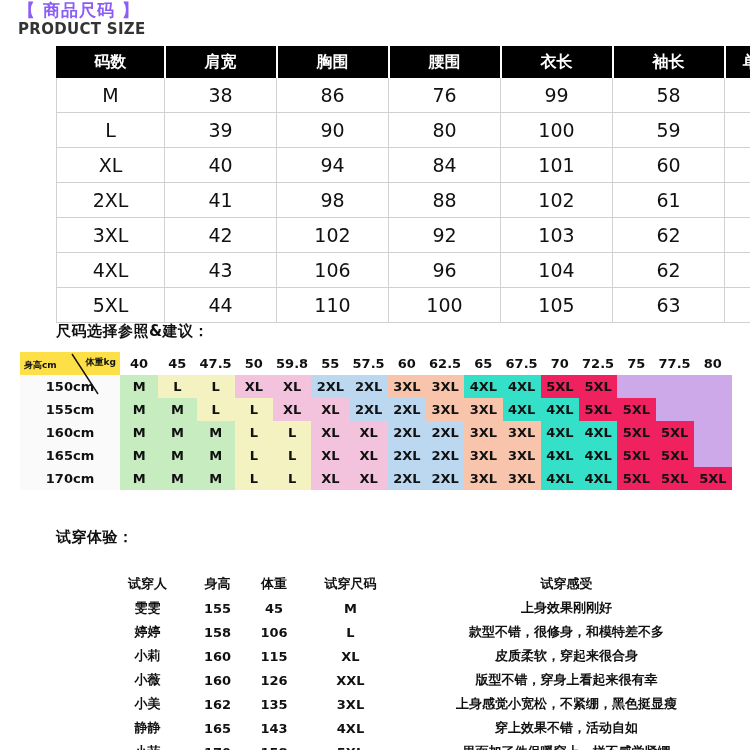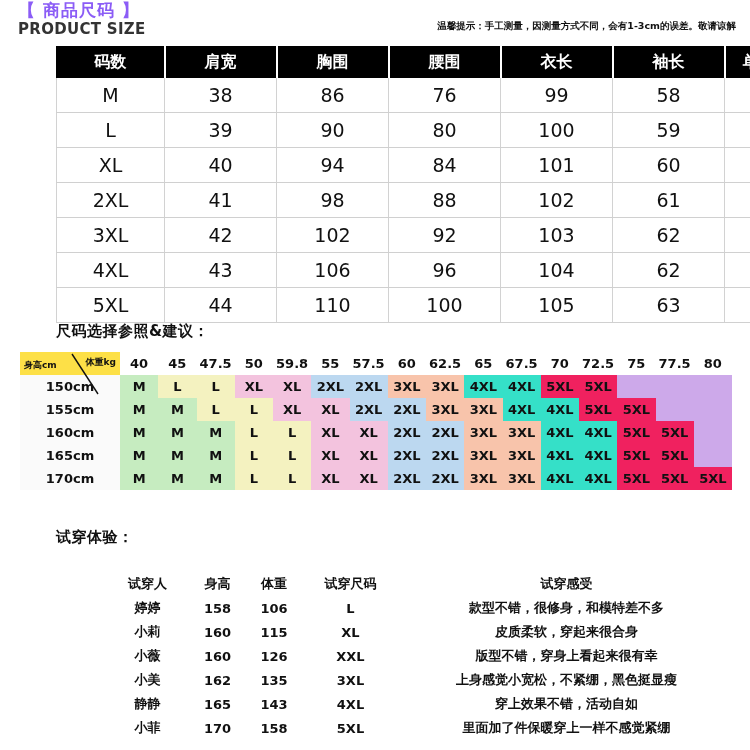--- a/index.html
+++ b/index.html
@@ -207,21 +207,20 @@
   .tc-feel    { width: 337px; }
 </style>
 </head>
 <body>
 
 <div class="header">
   <div class="title-block">
     <div class="title-cn">【 商品尺码 】</div>
     <div class="title-en">PRODUCT SIZE</div>
   </div>
-  <div class="tip">温馨提示：手工测量，因测量方式不同，会有1-3cm的误差。敬请谅解</div>
 </div>
 
 <div class="size-table-wrap">
   <table class="size-table">
     <colgroup>
       <col class="col-size">
         <col class="col-num">
         <col class="col-num">
         <col class="col-num">
       <col class="col-num">
@@ -453,20 +452,27 @@
       <tr id="tryon-head-row">
           <th>试穿人</th>
           <th>身高</th>
           <th>体重</th>
           <th>试穿尺码</th>
           <th>试穿感受</th>
         </tr>
     </thead>
     <tbody id="tryon-body">
         <tr>
+          <td>雯雯</td>
+          <td>155</td>
+          <td>45</td>
+          <td>M</td>
+          <td>上身效果刚刚好</td>
+        </tr>
+        <tr>
           <td>婷婷</td>
           <td>158</td>
           <td>106</td>
           <td>L</td>
           <td>款型不错，很修身，和模特差不多</td>
         </tr>
         <tr>
           <td>小莉</td>
           <td>160</td>
           <td>115</td>

